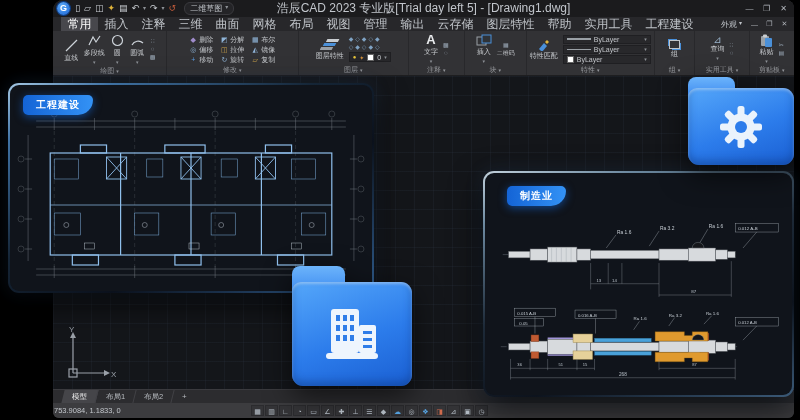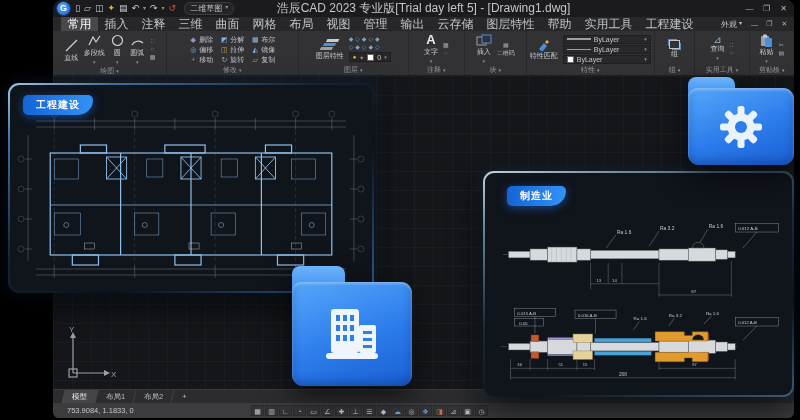--- a/index.html
+++ b/index.html
@@ -76,21 +76,21 @@
     display:flex; align-items:flex-end; padding-left:10px; border-top:1px solid #3a3a3e; }
   .ltab { font-size:7.5px; color:#b9bdc2; line-height:13px; padding:0 9px; border-right:1px solid #414146;
     transform:skewX(-14deg); }
   .ltab > span { display:inline-block; transform:skewX(14deg); }
   .ltab.active { background:#454549; color:#f0f0f0; }
   .ltab.plus { font-size:8px; border-right:none; }
 
   
   .statusbar { position:absolute; left:0; right:0; bottom:0; height:15px; background:#3c3c3f;
     display:flex; align-items:center; font-size:7.5px; color:#c3c7cc; }
-  .coords { padding-left:14px; width:120px; white-space:nowrap; }
+  .coords { padding-left:1px; width:120px; white-space:nowrap; }
   .sb-icons { display:flex; gap:1px; margin-left:78px; }
   .sb-icons span { width:13px; height:11px; line-height:11px; text-align:center; font-size:7px;
     color:#b9c2cb; background:#343437; border:1px solid #2b2b2e; }
   .sb-icons span:nth-child(11), .sb-icons span:nth-child(13){ color:#58a8e8; }
   .sb-icons span:nth-child(14){ color:#cf6a4c; }
 
   
   .panel { position:absolute; border-radius:11px; padding:2px;
     box-shadow:0 12px 32px rgba(0,0,0,.7), 0 0 18px rgba(70,130,200,.18); }
   .panel-left { left:8px; top:83px; width:366px; height:210px;

